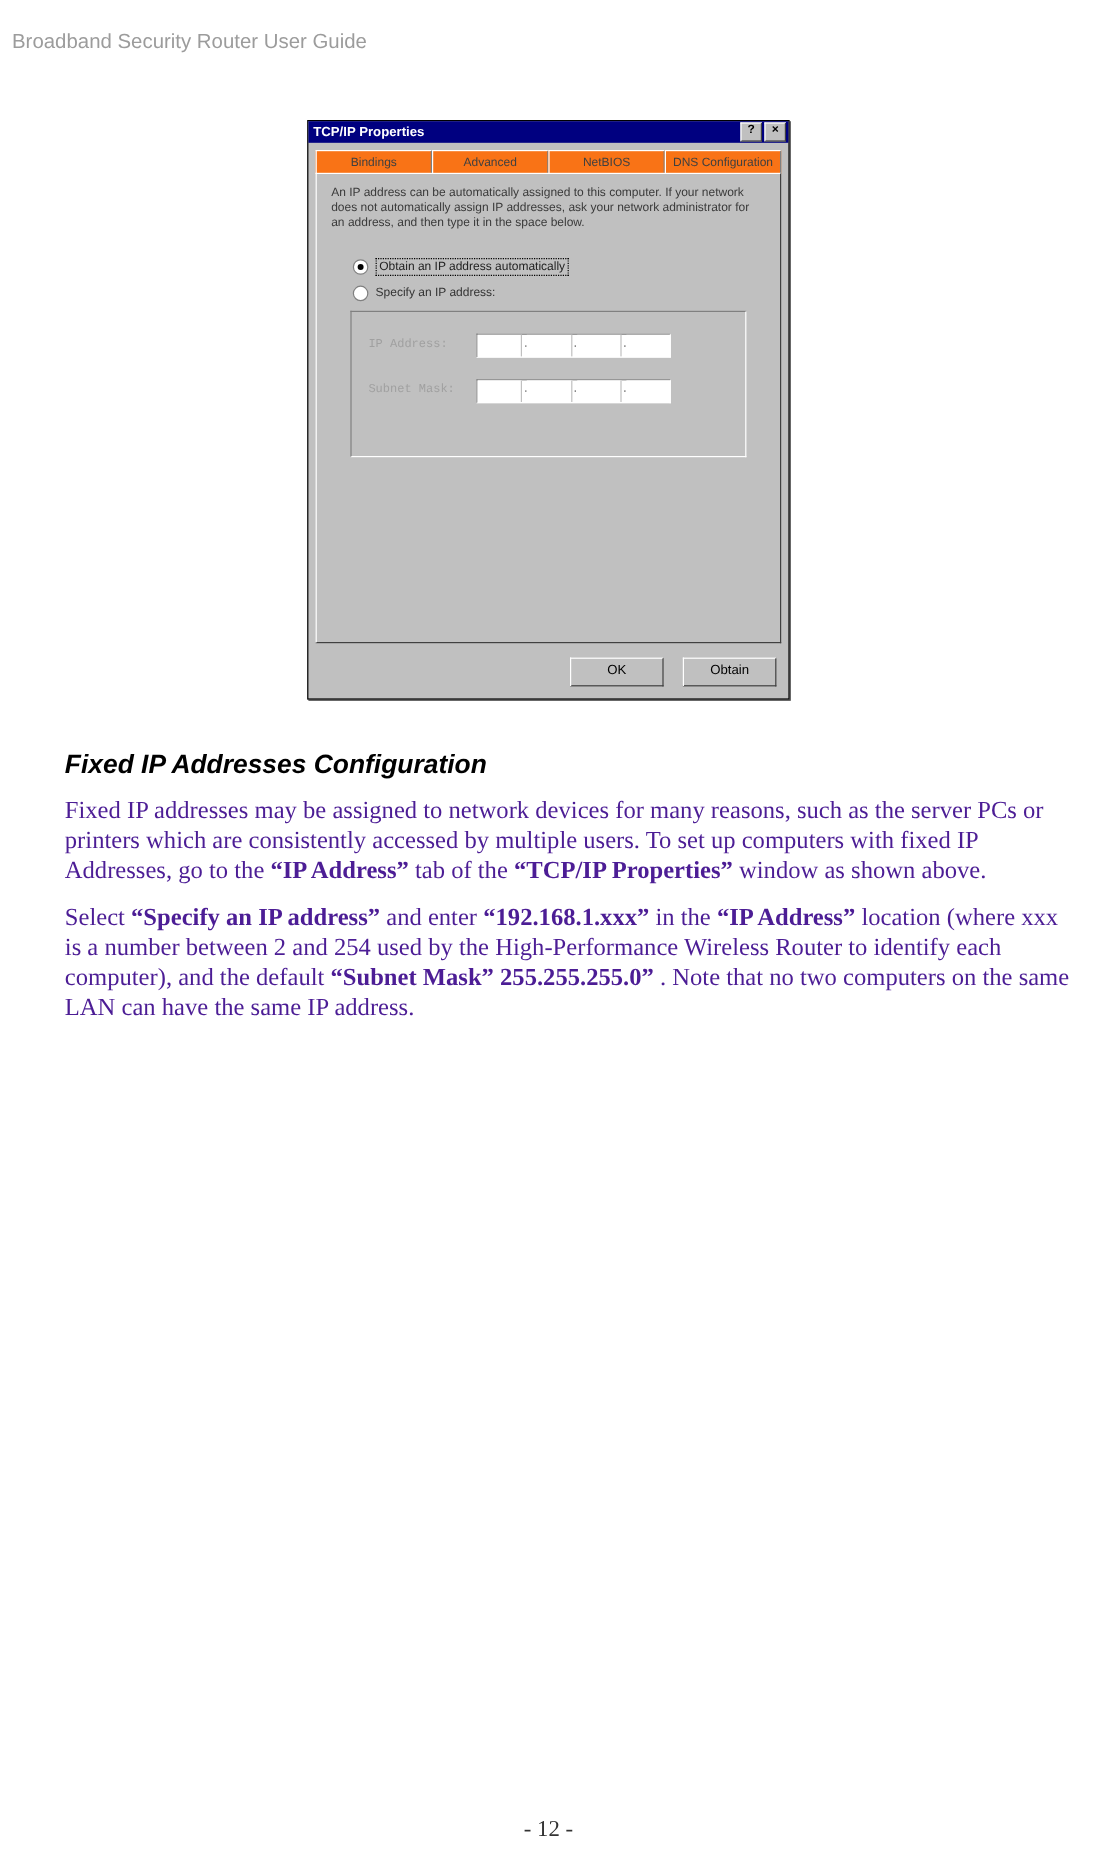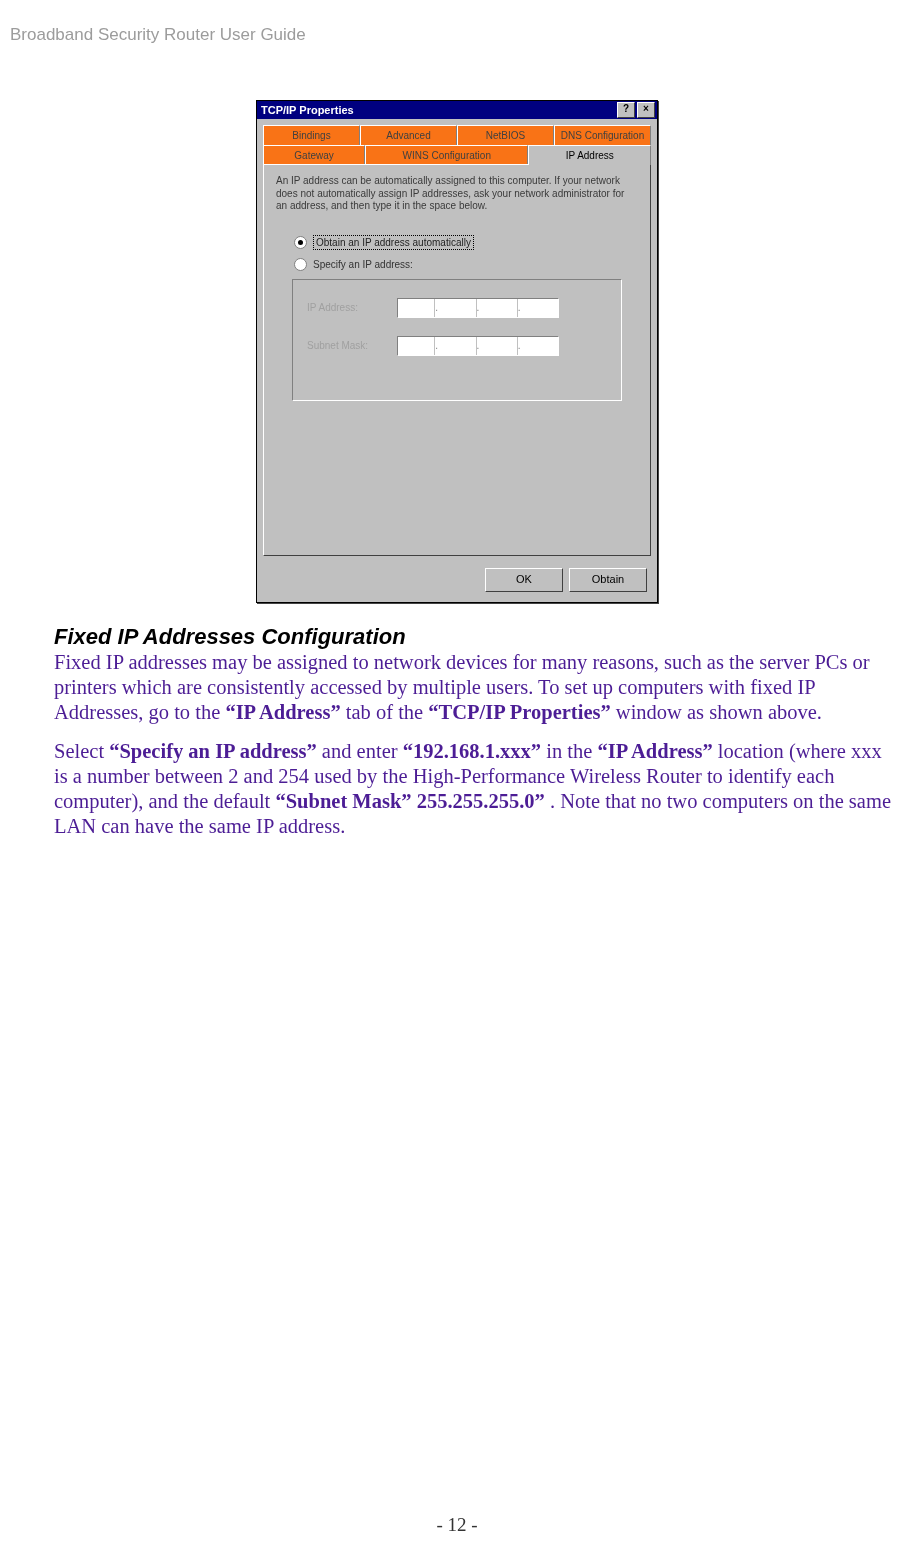--- a/index.html
+++ b/index.html
@@ -143,20 +143,21 @@
     padding: 1px 2px;
     color:#222;
   }
   .fieldgroup {
     margin: 6px 16px 0 16px;
     border-top: 1px solid #808080;
     border-left: 1px solid #808080;
     border-right: 1px solid #fff;
     border-bottom: 1px solid #fff;
     padding: 18px 14px 26px 14px;
+    font-family: Liberation Mono, monospace;
   }
   .fieldrow {
     display: flex;
     align-items: center;
     margin-bottom: 18px;
   }
   .fieldlabel {
     width: 90px;
     font-size: 10px;
     color: #a0a0a0;
@@ -183,21 +184,21 @@
     width:4px;
     color:#888;
     align-self:flex-end;
     font-size:10px;
     line-height:18px;
   }
   .btnbar {
     display: flex;
     justify-content: flex-end;
     padding: 6px 10px 10px 0;
-    gap: 6px;
+    gap: 16px;
   }
   .winbtn {
     width: 76px;
     height: 22px;
     background: #c0c0c0;
     border-top: 1px solid #fff;
     border-left: 1px solid #fff;
     border-right: 1px solid #404040;
     border-bottom: 1px solid #404040;
     font-size: 11px;
@@ -210,20 +211,21 @@
   .content {
     position: absolute;
     top: 624px;
     left: 54px;
     right: 20px;
   }
   .section-heading {
     font-weight: bold;
     font-style: italic;
     font-size: 22px;
+    margin-bottom: 14px;
     color: #000;
   }
   .para {
     font-family: "Times New Roman", serif;
     font-size: 20.5px;
     line-height: 1.22;
     margin-bottom: 14px;
     color: #4c1d95;
   }
   .b { font-weight: bold; }
@@ -239,25 +241,20 @@
     <div class="titlebar-spacer"></div>
     <div class="titlebar-btn">?</div>
     <div class="titlebar-btn">×</div>
   </div>
   <div class="tabs-area">
     <div class="tab-row">
       <div class="tab">Bindings</div>
       <div class="tab">Advanced</div>
       <div class="tab">NetBIOS</div>
       <div class="tab">DNS Configuration</div>
-    </div>
-    <div class="tab-row">
-      <div class="tab" style="flex:0.9">Gateway</div>
-      <div class="tab" style="flex:1.5">WINS Configuration</div>
-      <div class="tab active" style="flex:1.1">IP Address</div>
     </div>
 
     <div class="tab-panel">
       <div class="desc-text">An IP address can be automatically assigned to this computer. If your network does not automatically assign IP addresses, ask your network administrator for an address, and then type it in the space below.</div>
 
       <div class="radio-row">
         <div class="radio-circle">
             <div class="radio-dot"></div>
           </div>
         <span class="radio-label-box">Obtain an IP address automatically</span>

